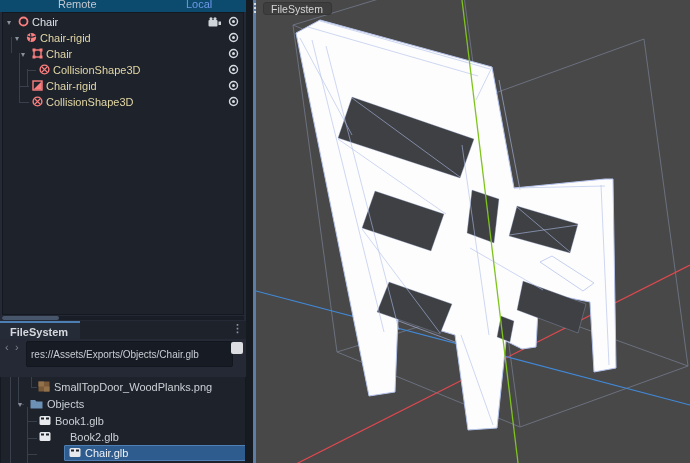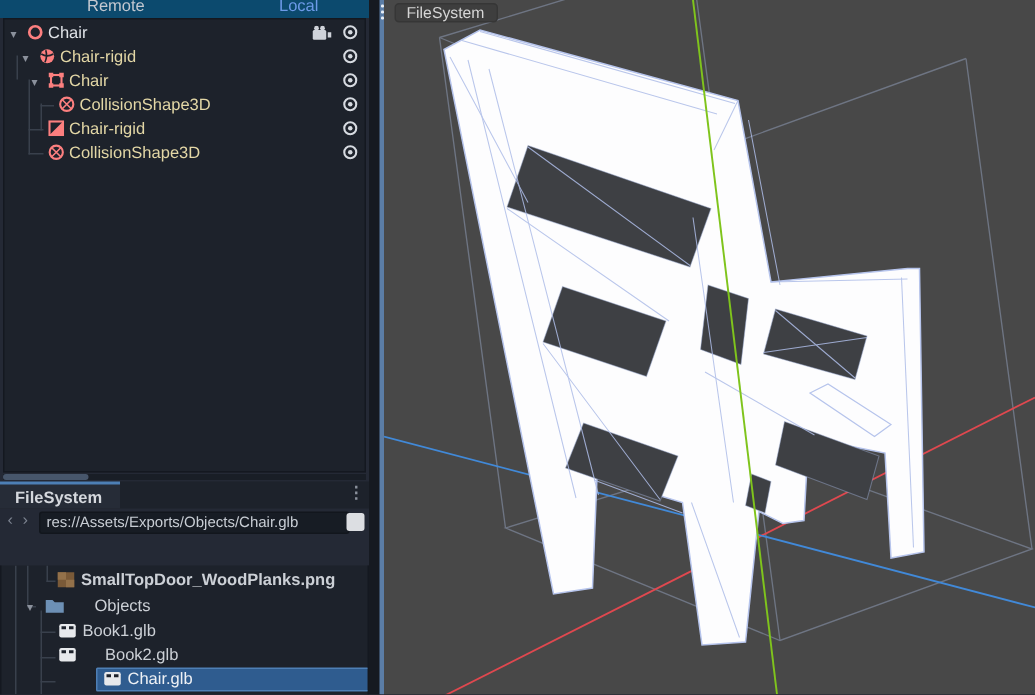--- a/index.html
+++ b/index.html
@@ -29,21 +29,21 @@
   #tree-hscroll .grab { position:absolute; left:0; top:0; width:57px; height:4px; background:#47566b; border-radius:2px; }
 
   
   #fs { position:absolute; left:0; top:321px; width:246px; height:142px; background:#242935; }
   #fs-tabbar { position:absolute; left:0; top:0; width:246px; height:18px; background:#1d222b;font-weight:bold; }
   #fs-tab { position:absolute; left:0; top:0; height:18px; padding:3px 12px 0 10px; background:#262c37;
     border-top:2px solid #4d7fb5; font-size:11px; color:#d5d8dd; }
   #fs-menu-dots { position:absolute; right:3px; top:1px; color:#8b919c; font-size:11px; }
   #fs-pathbar { position:absolute; left:0; top:18px; width:246px; height:18px; }
   .navarrow { position:absolute; top:2px; color:#7d8491; font-size:11px; }
-  #fs-path { position:absolute; left:26px; top:2px; width:207px; height:15px; background:#171c24;
+  #fs-path { position:absolute; left:26px; top:2px; width:207px; height:26px; background:#171c24;
     border:1px solid #12161d; border-radius:2px; color:#c8cdd4; font-size:10px; padding:0 4px;
     font-family:"Liberation Sans", sans-serif; }
   #fs-splitbtn { position:absolute; right:3px; top:3px; width:12px; height:12px; background:#dcdee2; border-radius:2px; }
   #fs-filterbar { position:absolute; left:0; top:37px; width:246px; height:18px; }
   #fs-filter { position:absolute; left:2px; top:2px; width:230px; height:15px; background:#171c24;
     border:1px solid #12161d; border-radius:2px; color:#c8cdd4; font-size:10.5px; padding:0 18px 0 5px;
     font-family:"Liberation Sans", sans-serif; }
   #fs-filter::placeholder { color:#6e7684; }
   #fs-sortbtn { position:absolute; right:3px; top:3px; width:13px; height:13px; }
   #fs-tree { position:absolute; left:0; top:56px; width:246px; height:86px; background:#1d222b;
@@ -192,35 +192,35 @@
         <div class="guide" style="left:9px;top:0;width:1px;height:86px;"></div>
         <div class="guide" style="left:17px;top:0;width:1px;height:27px;"></div>
         <div class="guide" style="left:30px;top:0;width:1px;height:11px;"></div>
         <div class="guide" style="left:30px;top:10px;width:6px;height:1px;"></div>
         <div class="guide" style="left:17px;top:27px;width:6px;height:1px;"></div>
         <div class="guide" style="left:26px;top:30px;width:1px;height:56px;"></div>
         <div class="guide" style="left:26px;top:44px;width:10px;height:1px;"></div>
         <div class="guide" style="left:26px;top:61px;width:10px;height:1px;"></div>
         <div class="guide" style="left:26px;top:77px;width:10px;height:1px;"></div>
 
-        <div class="f-row" style="top:2px;font-weight:bold;">
+        <div class="f-row" style="top:2px;">
           <svg class="nicon" style="left:37px;" width="12" height="11">
             <rect x="0.5" y="0.5" width="11" height="10" fill="#7a5a38"></rect>
             <rect x="0.5" y="0.5" width="5.5" height="5" fill="#93714a"></rect>
             <rect x="6" y="5.5" width="5.5" height="5" fill="#93714a"></rect>
           </svg>
           <div class="lbl" style="left:53px;">SmallTopDoor_WoodPlanks.png</div>
         </div>
 
         <div class="f-row" style="top:19px;">
           <span class="chev" style="left:17px;">▾</span>
           <svg class="nicon" style="left:29px;" width="13" height="11">
             <path d="M0.5,2 L5,2 L6.5,3.5 L12.5,3.5 L12.5,10.5 L0.5,10.5 Z" fill="#6d90b5"></path>
           </svg>
-          <div class="lbl" style="left:62px;">Objects</div>
+          <div class="lbl" style="left:46px;">Objects</div>
         </div>
 
         <div class="f-row" style="top:36px;">
           <svg class="nicon" style="left:38px;" width="12" height="11">
             <rect x="0.5" y="1" width="11" height="9" rx="1.5" fill="#e7e9ec"></rect>
             <rect x="2" y="2.5" width="3" height="2" fill="#1d222b"></rect>
               <rect x="7" y="2.5" width="3" height="2" fill="#1d222b"></rect>
           </svg>
           <div class="lbl" style="left:54px;text-align:center;">Book1.glb</div>
         </div>

